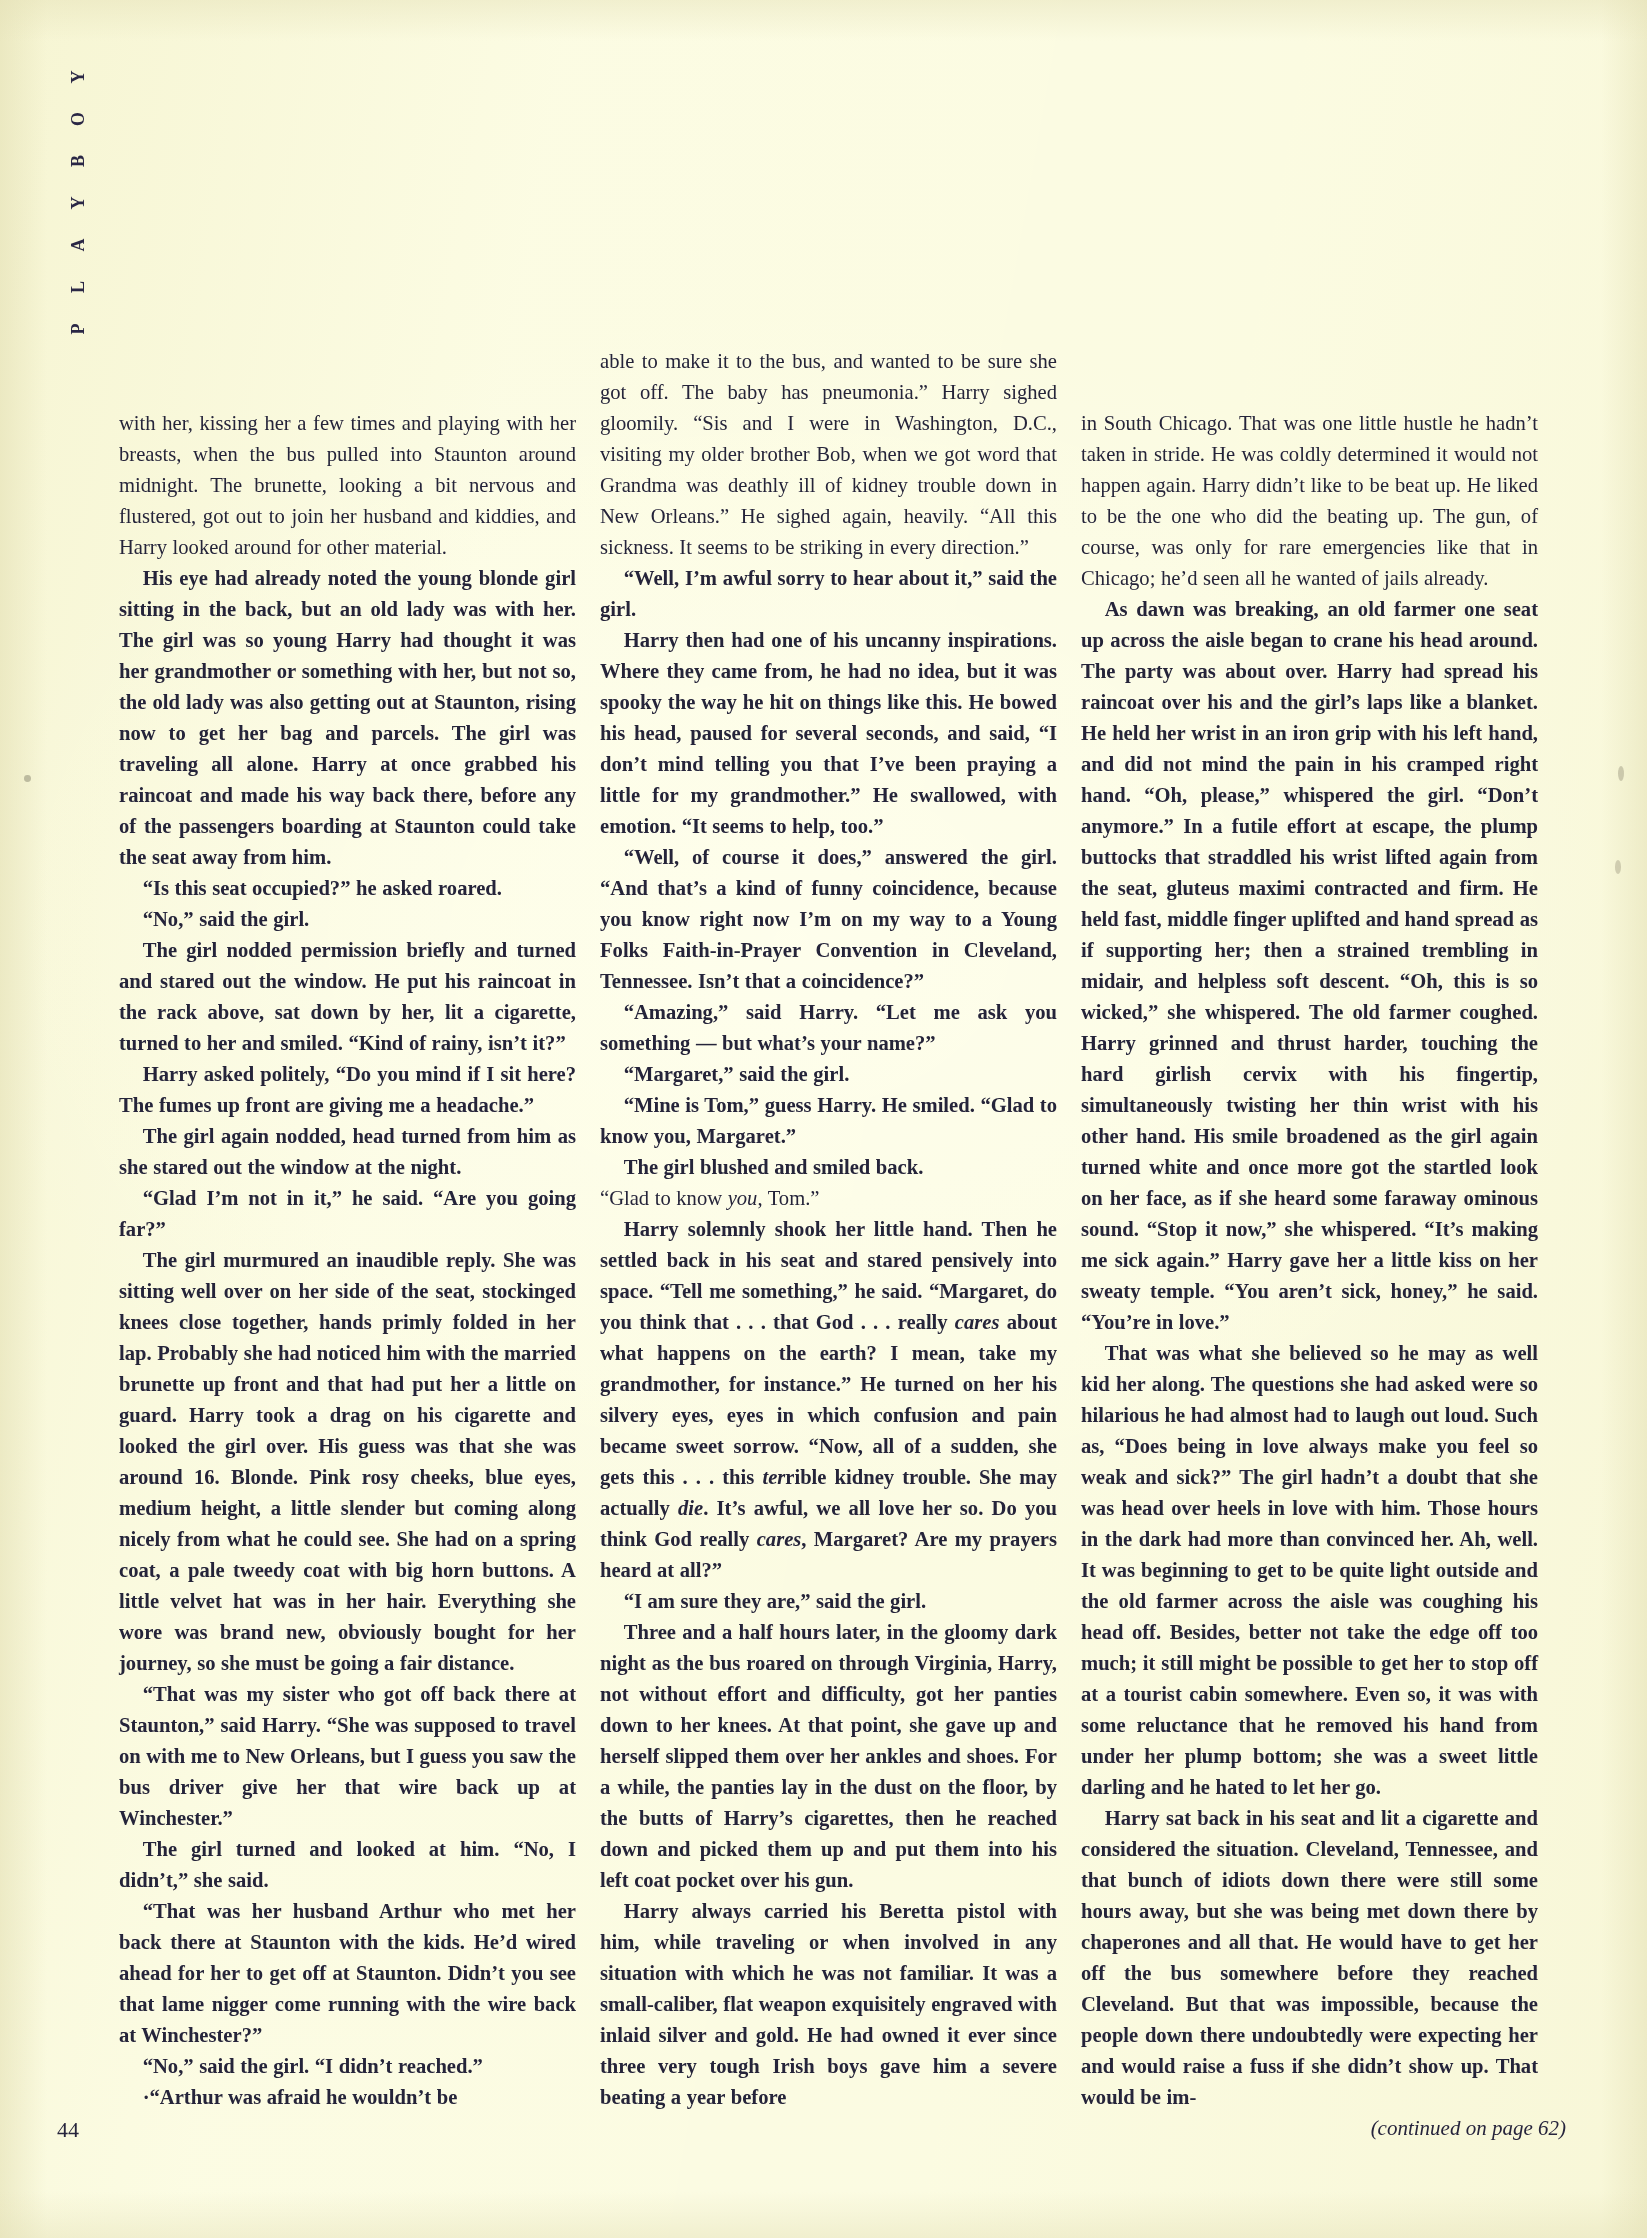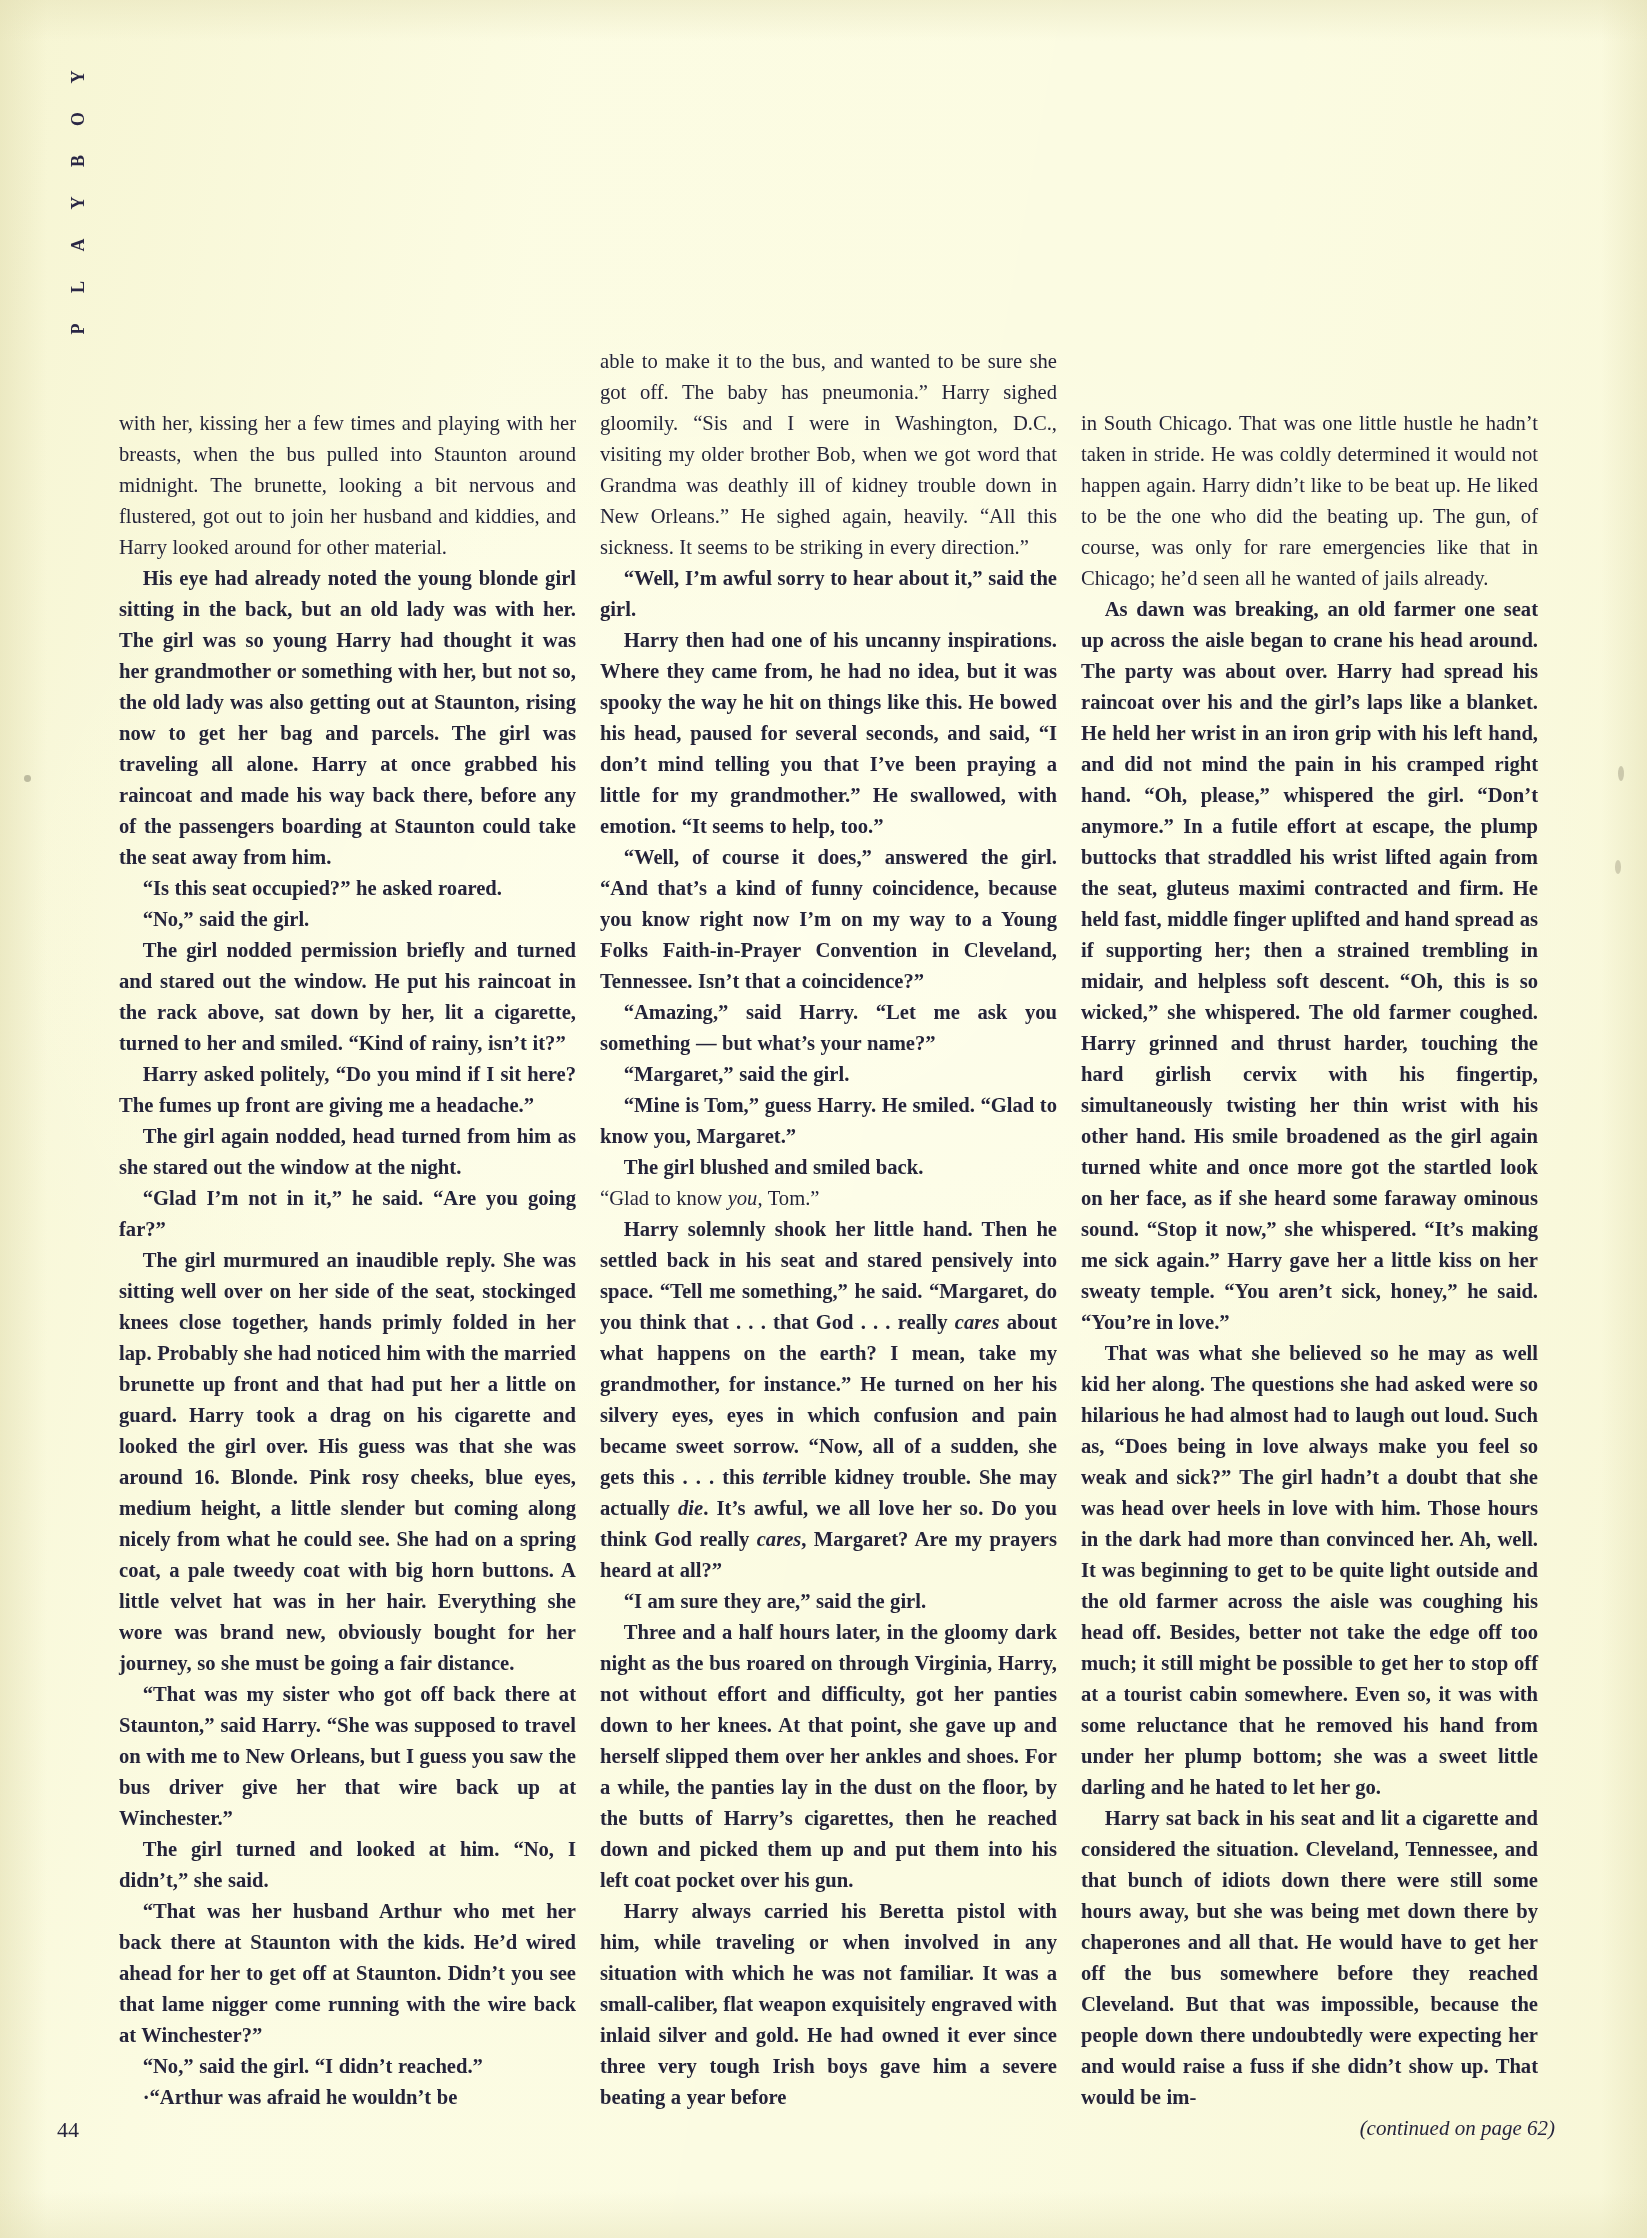--- a/index.html
+++ b/index.html
@@ -102,21 +102,21 @@
     position: absolute;
     left: 57px;
     top: 2117px;
     font-size: 22px;
     color: #26243c;
     font-family: "Liberation Serif", "DejaVu Serif", serif;
     text-align: right;
   }
   #continued {
     position: absolute;
-    right: 93px;
+    right: 82px;
     top: 2116px;
     font-style: italic;
     font-size: 21px;
     color: #26243c;
     font-family: "Liberation Serif", "DejaVu Serif", serif;
   }
 </style>
 </head>
 <body>
 

